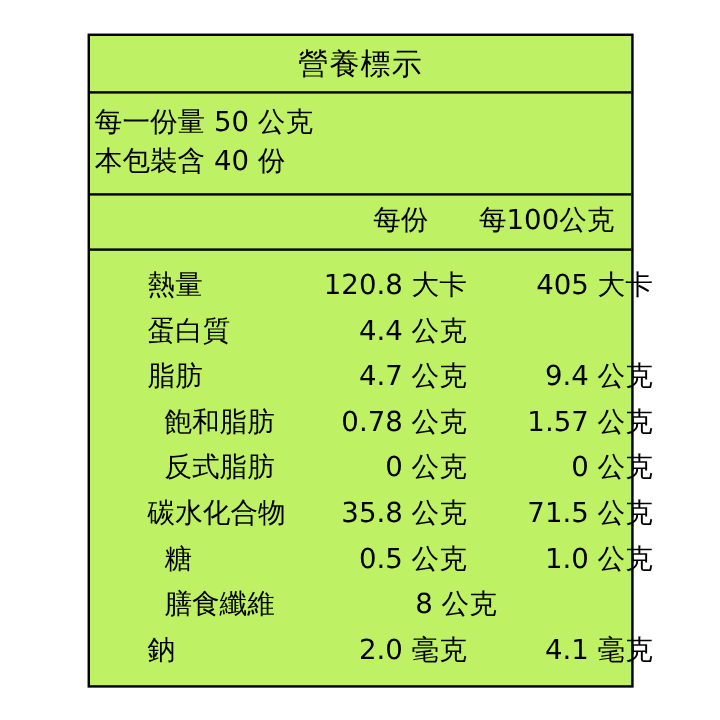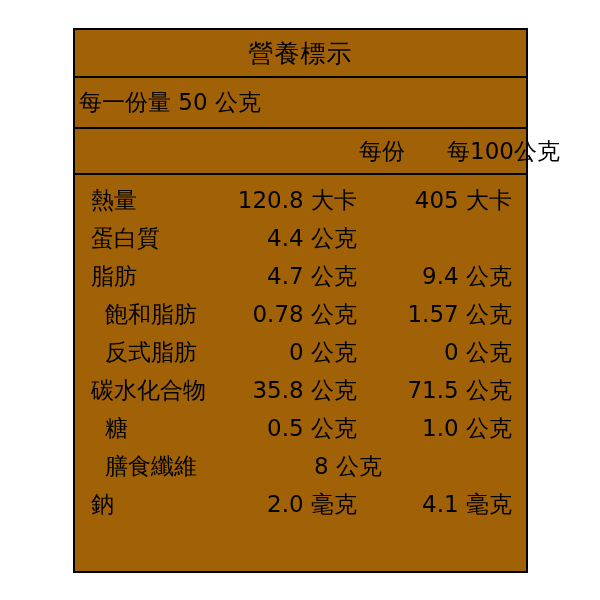--- a/index.html
+++ b/index.html
@@ -21,21 +21,21 @@
     background: #ffffff;
   }
   .panel {
     position: absolute;
     left: 73px;
     top: 28px;
     width: 455px;
     height: 545px;
     border: 2px solid #000000;
     box-sizing: border-box;
-    background: #a16207;
+    background: #bef264;
   }
   .title-row {
     height: 46px;
     border-bottom: 2px solid #000000;
     display: flex;
     align-items: center;
     justify-content: center;
   }
   .title {
     font-size: 25px;
@@ -50,21 +50,20 @@
     font-size: 23px;
     line-height: 1.45;
     white-space: nowrap;
   }
   .col-head-row {
     border-bottom: 2px solid #000000;
     display: flex;
     align-items: center;
     height: 44px;
     padding-right: 8px;
-    padding-left: 48px;
   }
   .col-head-spacer {
     flex: 0 0 152px;
   }
   .col-head {
     font-size: 23px;
     text-align: right;
     line-height: 1;
     white-space: nowrap;
   }
@@ -72,23 +71,24 @@
     flex: 0 0 130px;
   }
   .col-head.per-100 {
     flex: 0 0 155px;
   }
   .rows {
     padding-top: 6px;
   }
   .nrow {
     display: flex;
-    align-items: center;
+    align-items: flex-end;
     padding-right: 8px;
     height: 38px;
+    margin-left: 32px;
   }
   .nname {
     flex: 0 0 152px;
     font-size: 23px;
     padding-left: 16px;
     white-space: nowrap;
     box-sizing: border-box;
   }
   .nname.indent {
     padding-left: 30px;
@@ -110,20 +110,21 @@
 
 <div id="page">
   <div class="panel">
 
     <div class="title-row">
       <div class="title">營養標示</div>
     </div>
 
     <div class="serving-block">
       <div class="serving-line">每一份量 50 公克</div>
+      <div class="serving-line">本包裝含 40 份</div>
     </div>
 
     <div class="col-head-row">
       <div class="col-head-spacer"></div>
       <div class="col-head per-serving">每份</div>
       <div class="col-head per-100">每100公克</div>
     </div>
 
     <div class="rows">
 

